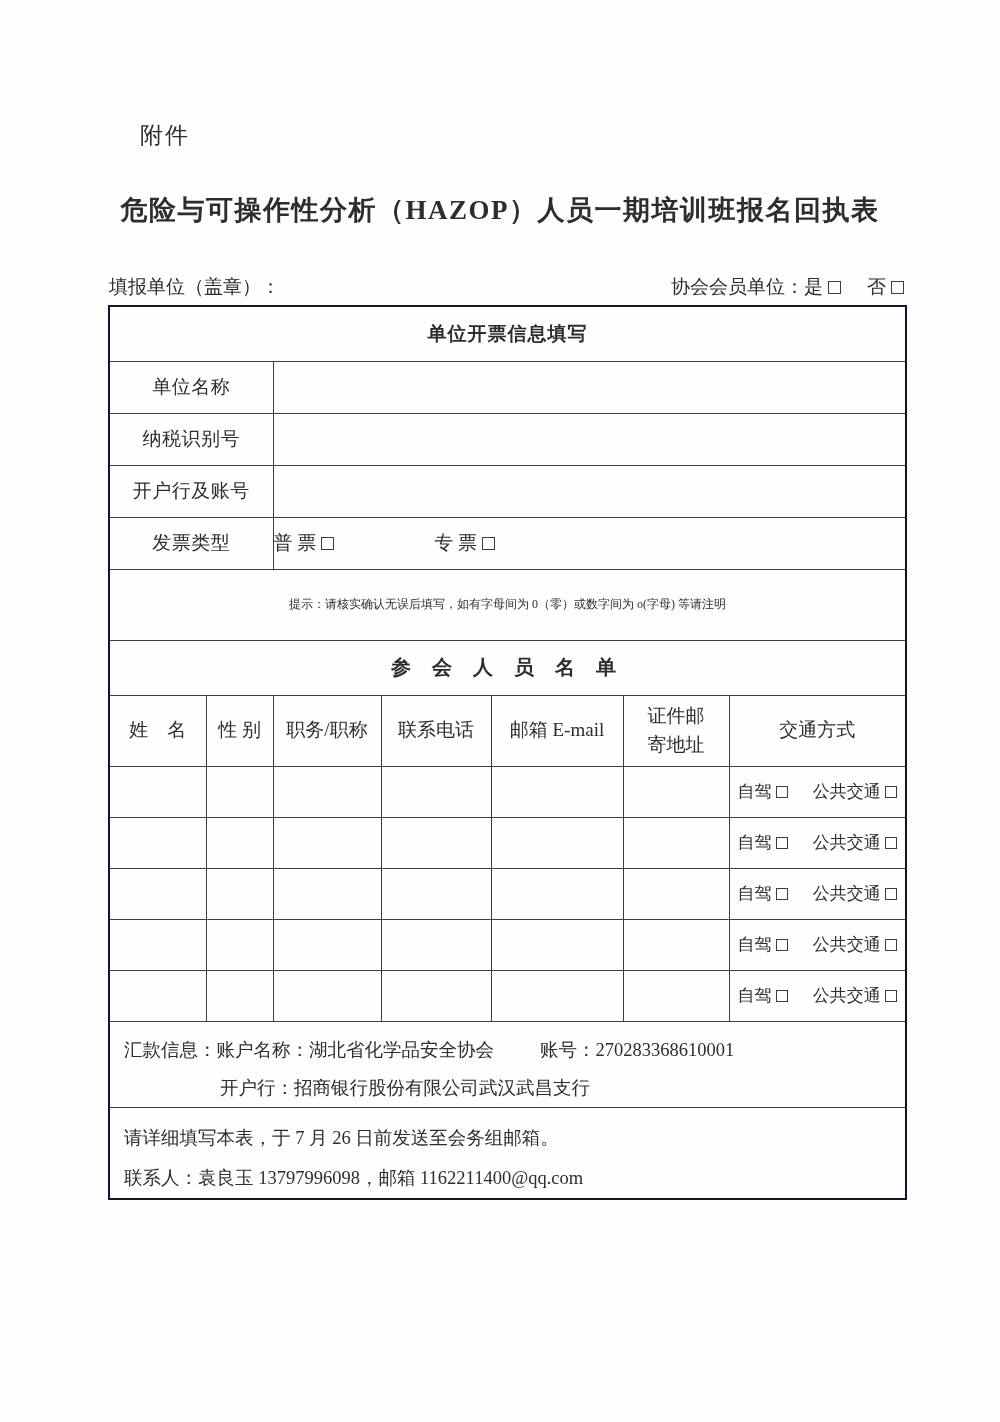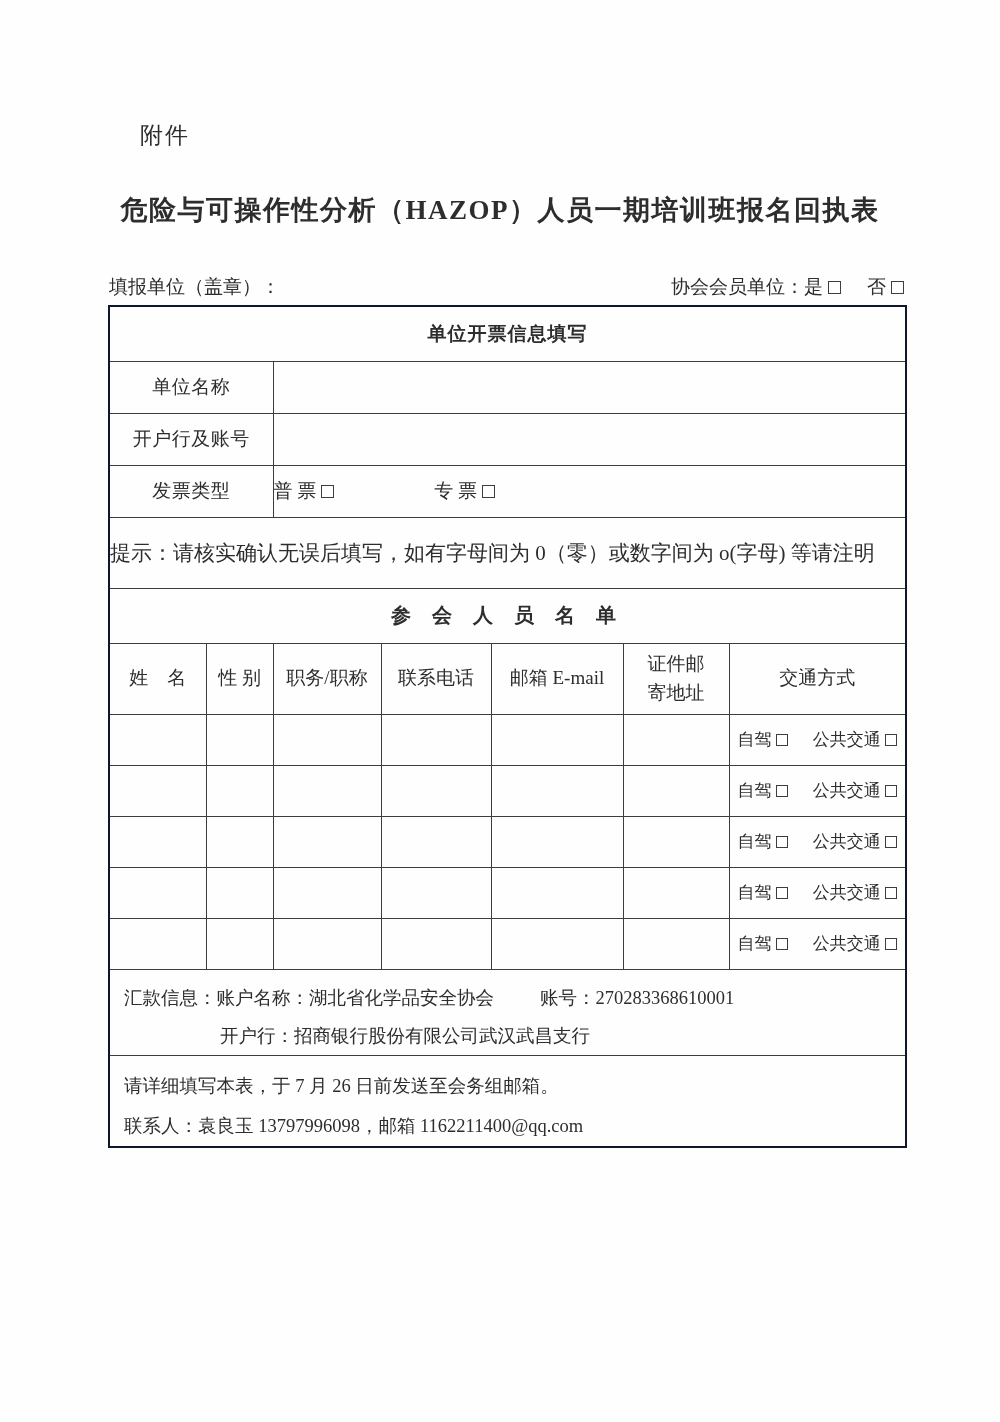--- a/index.html
+++ b/index.html
@@ -28,21 +28,21 @@
   tr.r-roster { height:55px; }
   tr.r-chead  { height:71px; }
   tr.r-data   { height:51px; }
   tr.r-pay    { height:83px; }
   tr.r-foot   { height:84px;padding-left:17px; }
 
   td.sec-head { text-align:center; font-weight:bold; letter-spacing:1px; }
   td.roster-head { text-align:center; font-weight:bold; font-size:20px; letter-spacing:8px; }
   td.lbl { text-align:center; letter-spacing:0.5px; }
   td.chead { text-align:center; white-space:pre-line; line-height:1.5; }
-  td.note-cell { font-size:21px; }
+  td.note-cell { text-align:center; font-size:12px; }
 
   td.invtype-val { }
   .invtype-wrap { display:flex; justify-content:flex-start; gap:100px; }
 
   .cbx { display:inline-block; width:13px; height:13px; border:1.6px solid #3d3d3d;
          margin-left:5px; vertical-align:-1px; background:#fff; }
 
   td.transport { font-size:17px; padding-left:8px; white-space:nowrap; }
   td.transport .opt + .opt { margin-left:21px; }
   td.transport .cbx { width:12px; height:12px; margin-left:4px; }
@@ -83,20 +83,24 @@
     <tbody>
         <tr class="r-sec">
       <td colspan="7" class="sec-head">单位开票信息填写</td>
     </tr>
 
     <tr class="r-inv">
       <td colspan="2" class="lbl">单位名称</td>
       <td colspan="5"></td>
     </tr>
 
+    <tr class="r-inv">
+      <td colspan="2" class="lbl">纳税识别号</td>
+      <td colspan="5"></td>
+    </tr>
 
     <tr class="r-inv">
       <td colspan="2" class="lbl">开户行及账号</td>
       <td colspan="5"></td>
     </tr>
 
 
     <tr class="r-inv">
       <td colspan="2" class="lbl">发票类型</td>
       <td colspan="5" class="invtype-val">

